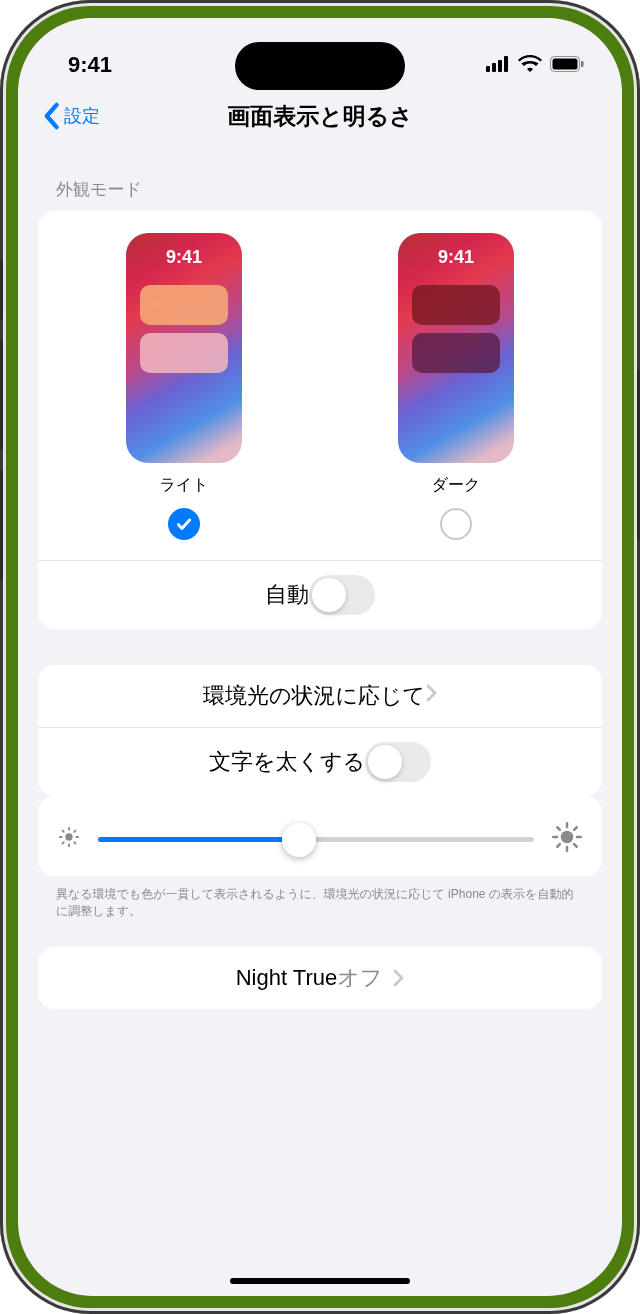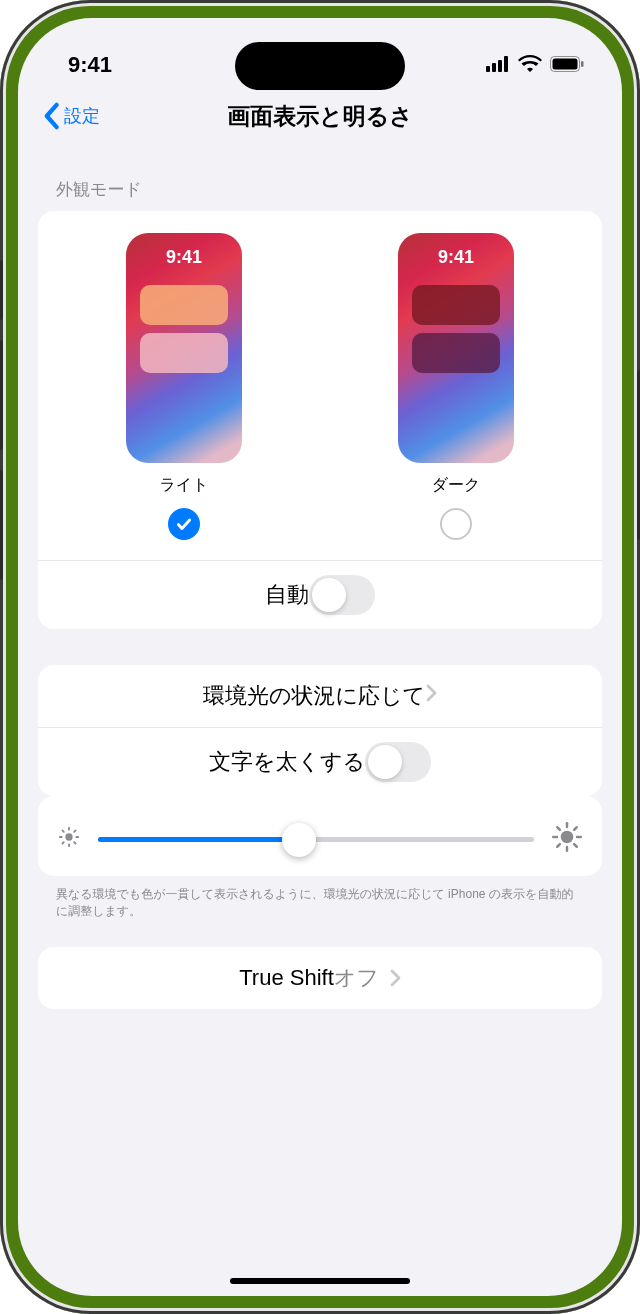--- a/index.html
+++ b/index.html
@@ -262,21 +262,21 @@
                   <line x1="17.7" y1="6.3" x2="19.8" y2="4.2"></line>
                 </g>
               </svg>
           </span>
         </div>
       </div>
       <div class="section-footer">異なる環境でも色が一貫して表示されるように、環境光の状況に応じて iPhone の表示を自動的に調整します。</div>
 
       <div class="card" style="margin-top:22px">
         <div class="row no-sep">
-          <span>True Shift</span>
+          <span>Night True</span>
           <span class="row-value">
             <span>オフ</span>
             <svg width="12" height="20" viewBox="0 0 12 20" class="chevron">
                 <path fill="none" stroke="#c7c7cc" stroke-width="2.8" stroke-linecap="round" stroke-linejoin="round" d="M3 3l7 7-7 7"></path>
               </svg>
           </span>
         </div>
       </div>
 
     </div>

